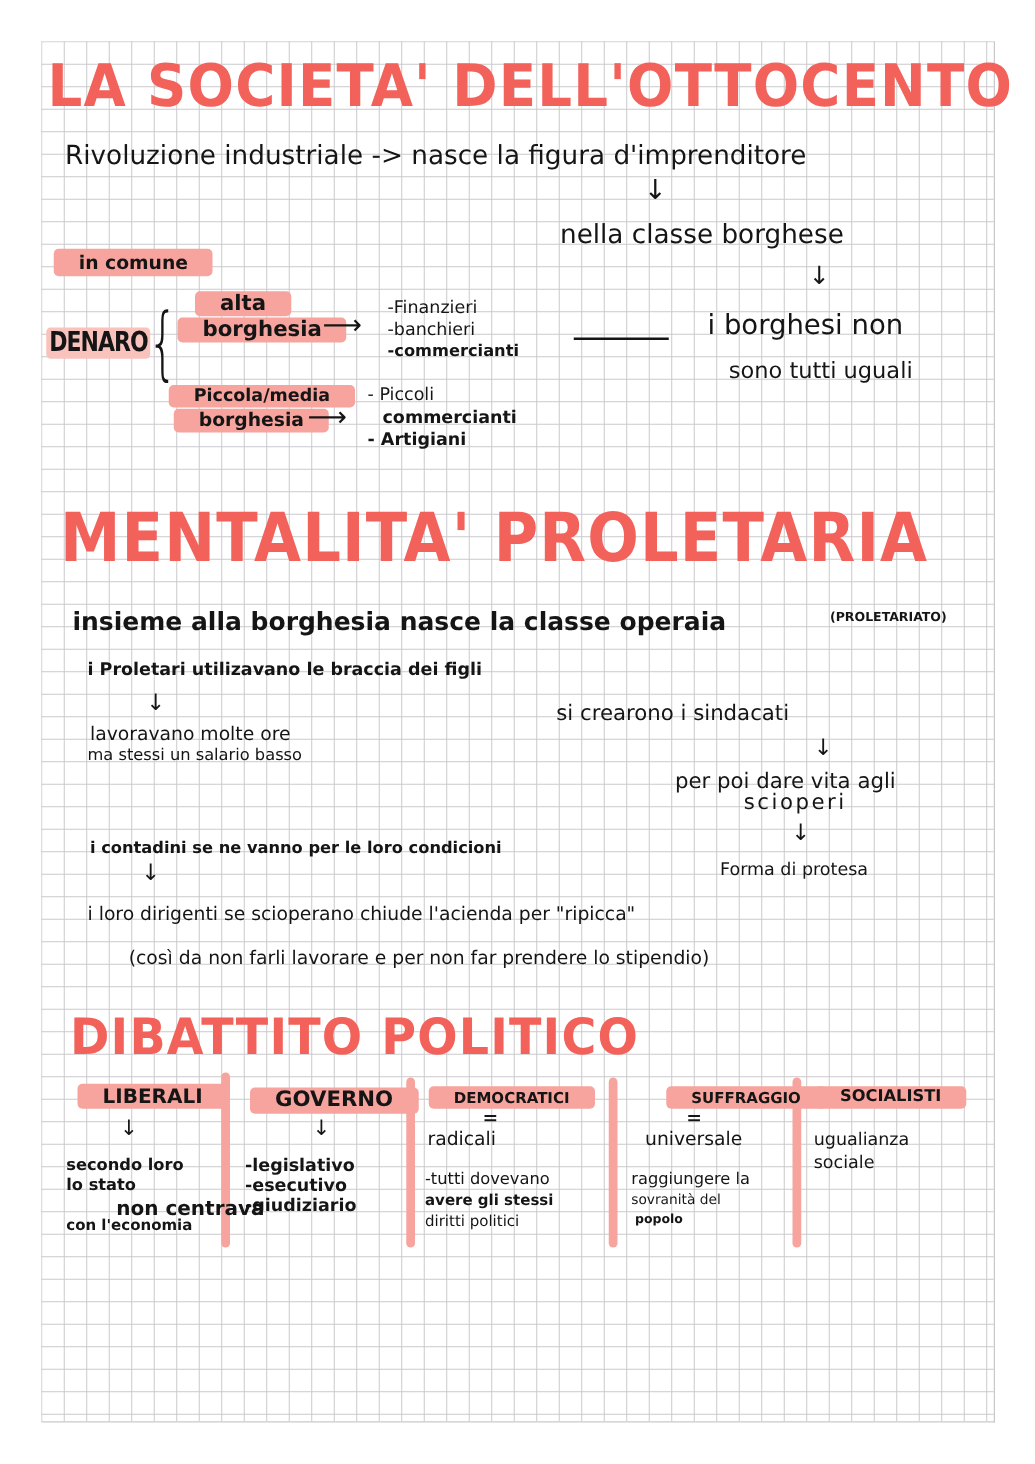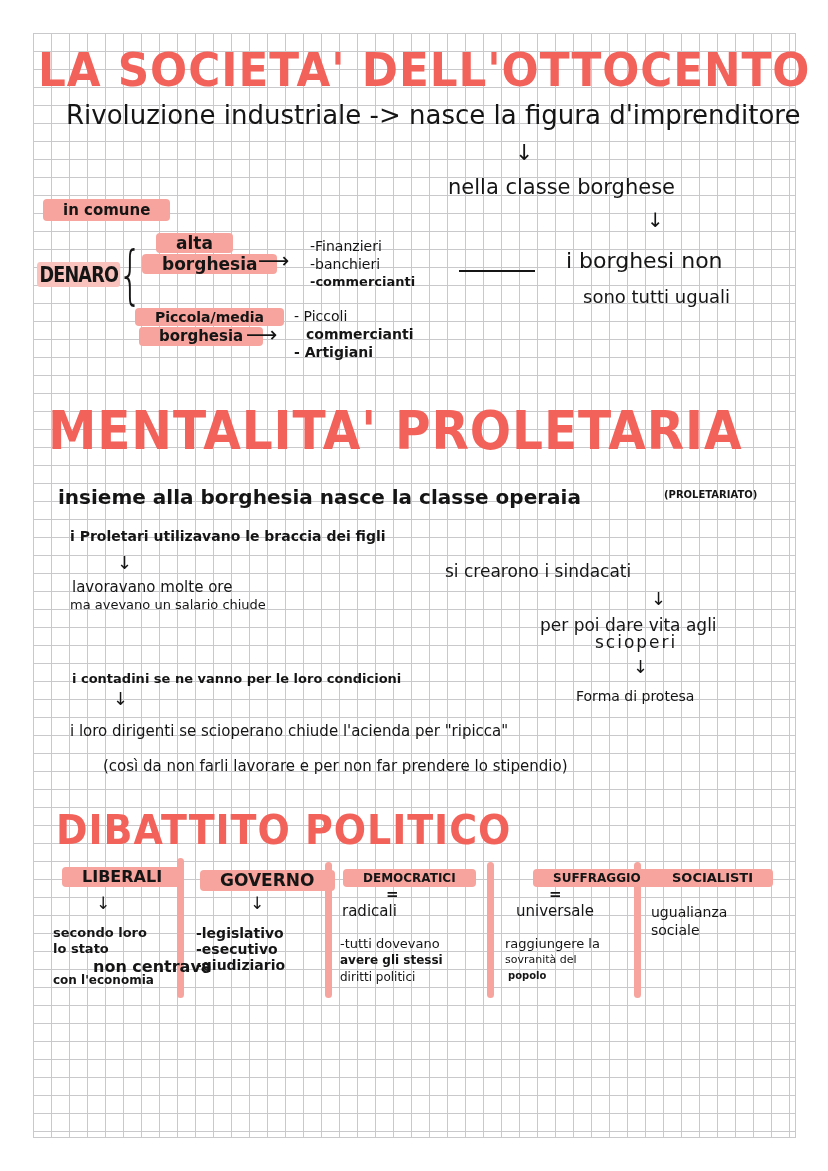--- a/index.html
+++ b/index.html
@@ -28,21 +28,21 @@
   .bar { position:absolute; width:7px; background:#f6a49d; border-radius:4px; }
   .line { position:absolute; height:2px; background:#151515; }
 </style>
 </head>
 <body>
 
 <div class="sheet"></div>
 
 <div class="abs title" style="left:38px; top:42px; font-size:47px; line-height:56px; transform:scaleX(0.93);">LA SOCIETA' DELL'OTTOCENTO</div>
 
-<div class="abs hand" style="left:52px; top:100px; font-size:26px;margin-left:14px;">Rivoluzione industriale -&gt; nasce la figura d'imprenditore</div>
+<div class="abs hand" style="left:52px; top:112px; font-size:21px;">Rivoluzione industriale -&gt; nasce la figura d'imprenditore</div>
 
 <div class="abs arrow-down" style="left:515px; top:140px; font-size:22px;">↓</div>
 
 <div class="abs hand" style="left:448px; top:175px; font-size:21px;">nella classe borghese</div>
 
 <div class="abs arrow-down" style="left:647px; top:208px; font-size:20px;">↓</div>
 
 <div class="line" style="left:459px; top:270px; width:76px;"></div>
 
 <div class="abs hand" style="left:566px; top:248px; font-size:22px;">i borghesi non</div>
@@ -71,21 +71,21 @@
 <div class="abs title" style="left:48px; top:400px; font-size:54px; line-height:62px; transform:scaleX(0.9);">MENTALITA' PROLETARIA</div>
 
 <div class="abs hand" style="left:58px; top:485px; font-size:20px; font-weight:bold;">insieme alla borghesia nasce la classe operaia</div>
 <div class="abs hand" style="left:664px; top:489px; font-size:10px; font-weight:bold;">(PROLETARIATO)</div>
 
 <div class="abs hand" style="left:70px; top:528px; font-size:14px; font-weight:bold;">i Proletari utilizavano le braccia dei figli</div>
 
 <div class="abs arrow-down" style="left:117px; top:552px; font-size:18px;">↓</div>
 
 <div class="abs hand" style="left:72px; top:578px; font-size:15px;">lavoravano molte ore</div>
-<div class="abs hand" style="left:70px; top:597px; font-size:13px;">ma avevano un salario chiude</div>
+<div class="abs hand" style="left:70px; top:597px; font-size:13px;">ma stessi un salario basso</div>
 
 <div class="abs hand" style="left:445px; top:561px; font-size:17px;">si crearono i sindacati</div>
 <div class="abs arrow-down" style="left:651px; top:588px; font-size:18px;">↓</div>
 <div class="abs hand" style="left:540px; top:615px; font-size:17px;">per poi dare vita agli</div>
 <div class="abs hand" style="left:595px; top:632px; font-size:17px; letter-spacing:2px;">scioperi</div>
 <div class="abs arrow-down" style="left:633px; top:656px; font-size:18px;">↓</div>
 <div class="abs hand" style="left:576px; top:688px; font-size:14px;">Forma di protesa</div>
 
 <div class="abs hand" style="left:72px; top:671px; font-size:13px; font-weight:bold;">i contadini se ne vanno per le loro condicioni</div>
 <div class="abs arrow-down" style="left:113px; top:688px; font-size:18px;">↓</div>

